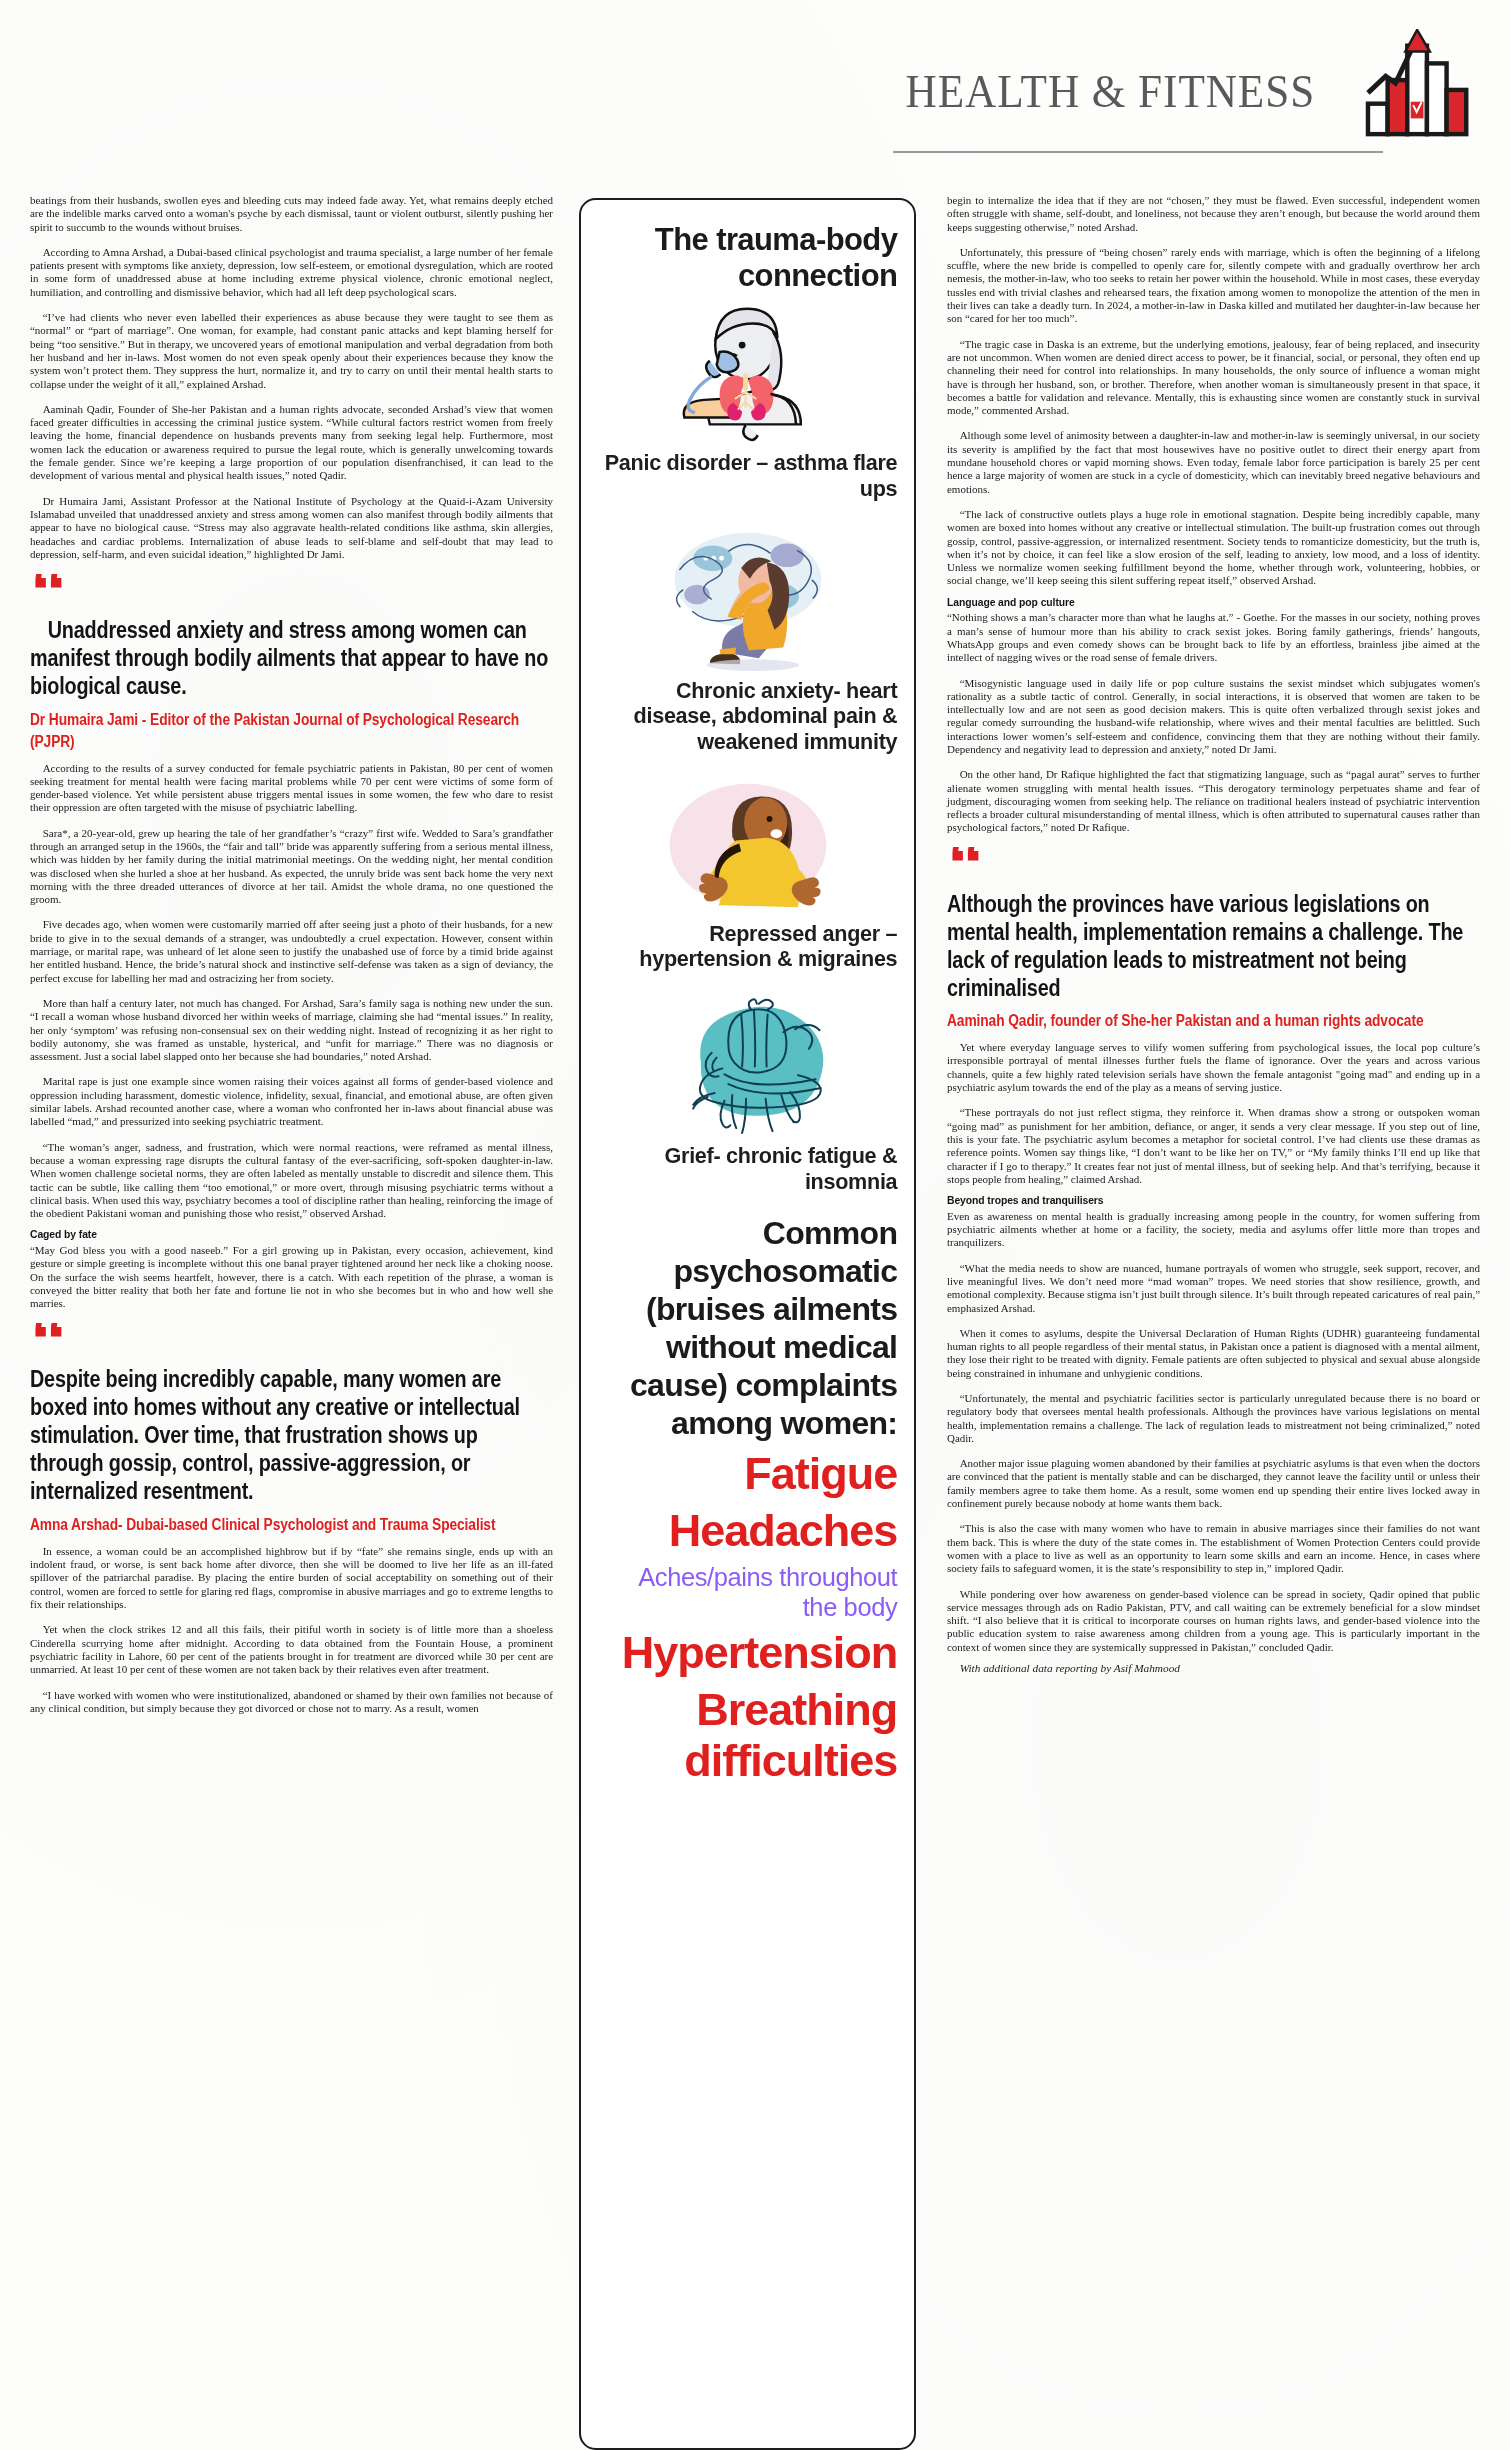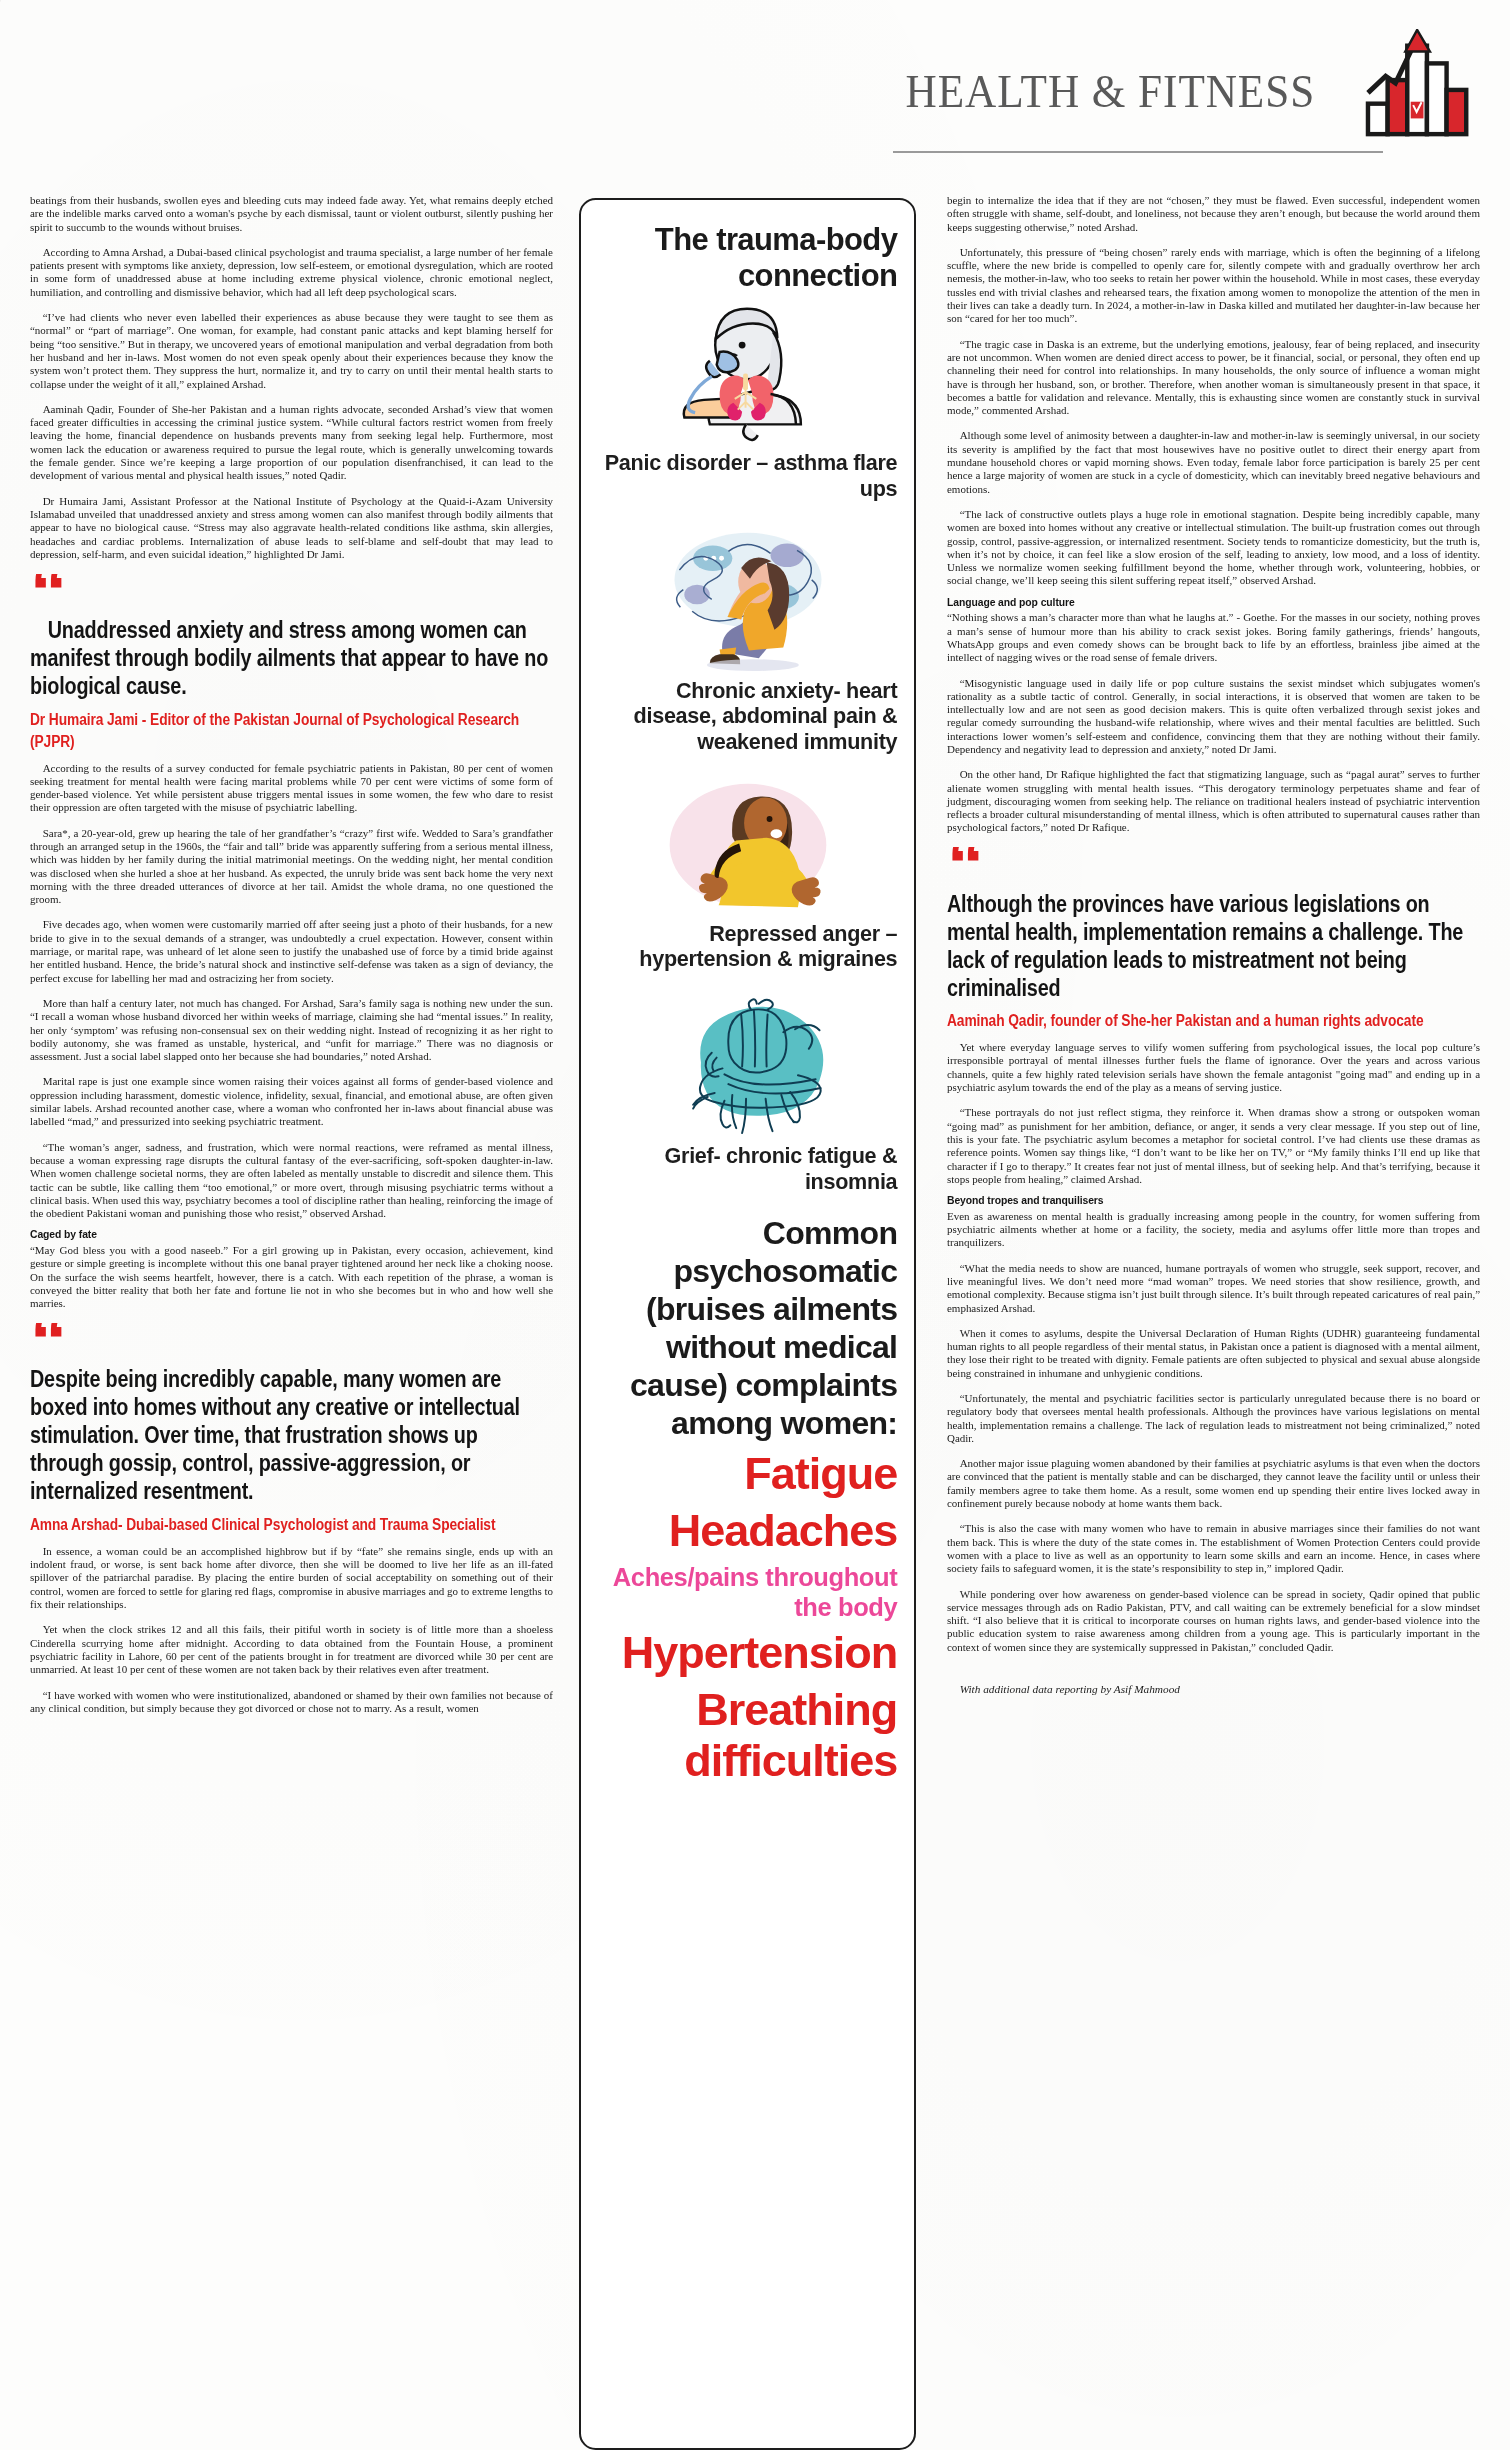--- a/index.html
+++ b/index.html
@@ -155,33 +155,33 @@
   .ig-sym-xl{
     font-family:"Liberation Sans", sans-serif;
     font-weight:bold;
     font-size:45px;line-height:51px;
     color:#e0201f;
     letter-spacing:-1px;
     margin-top:5.9px;
   }
   .ig-sym-md{
     font-family:"Liberation Sans", sans-serif;
-    font-weight:bold;
+    font-weight:normal;
     font-size:25.5px;line-height:30px;
-    color:#ec4899;
+    color:#8b5cf6;
     letter-spacing:-0.4px;
     margin-top:5.9px;
   }
 
   
   .credit{
     font-family:"Liberation Serif", serif;
     font-style:italic;
     font-size:11.3px;
-    margin-top:29px;
+    margin-top:8px;
     text-indent:12.7px;
     color:#1b1b1b;
   }
 </style>
 </head>
 <body>
 
 <div class="paper-texture"></div>
 
 <div class="page">

